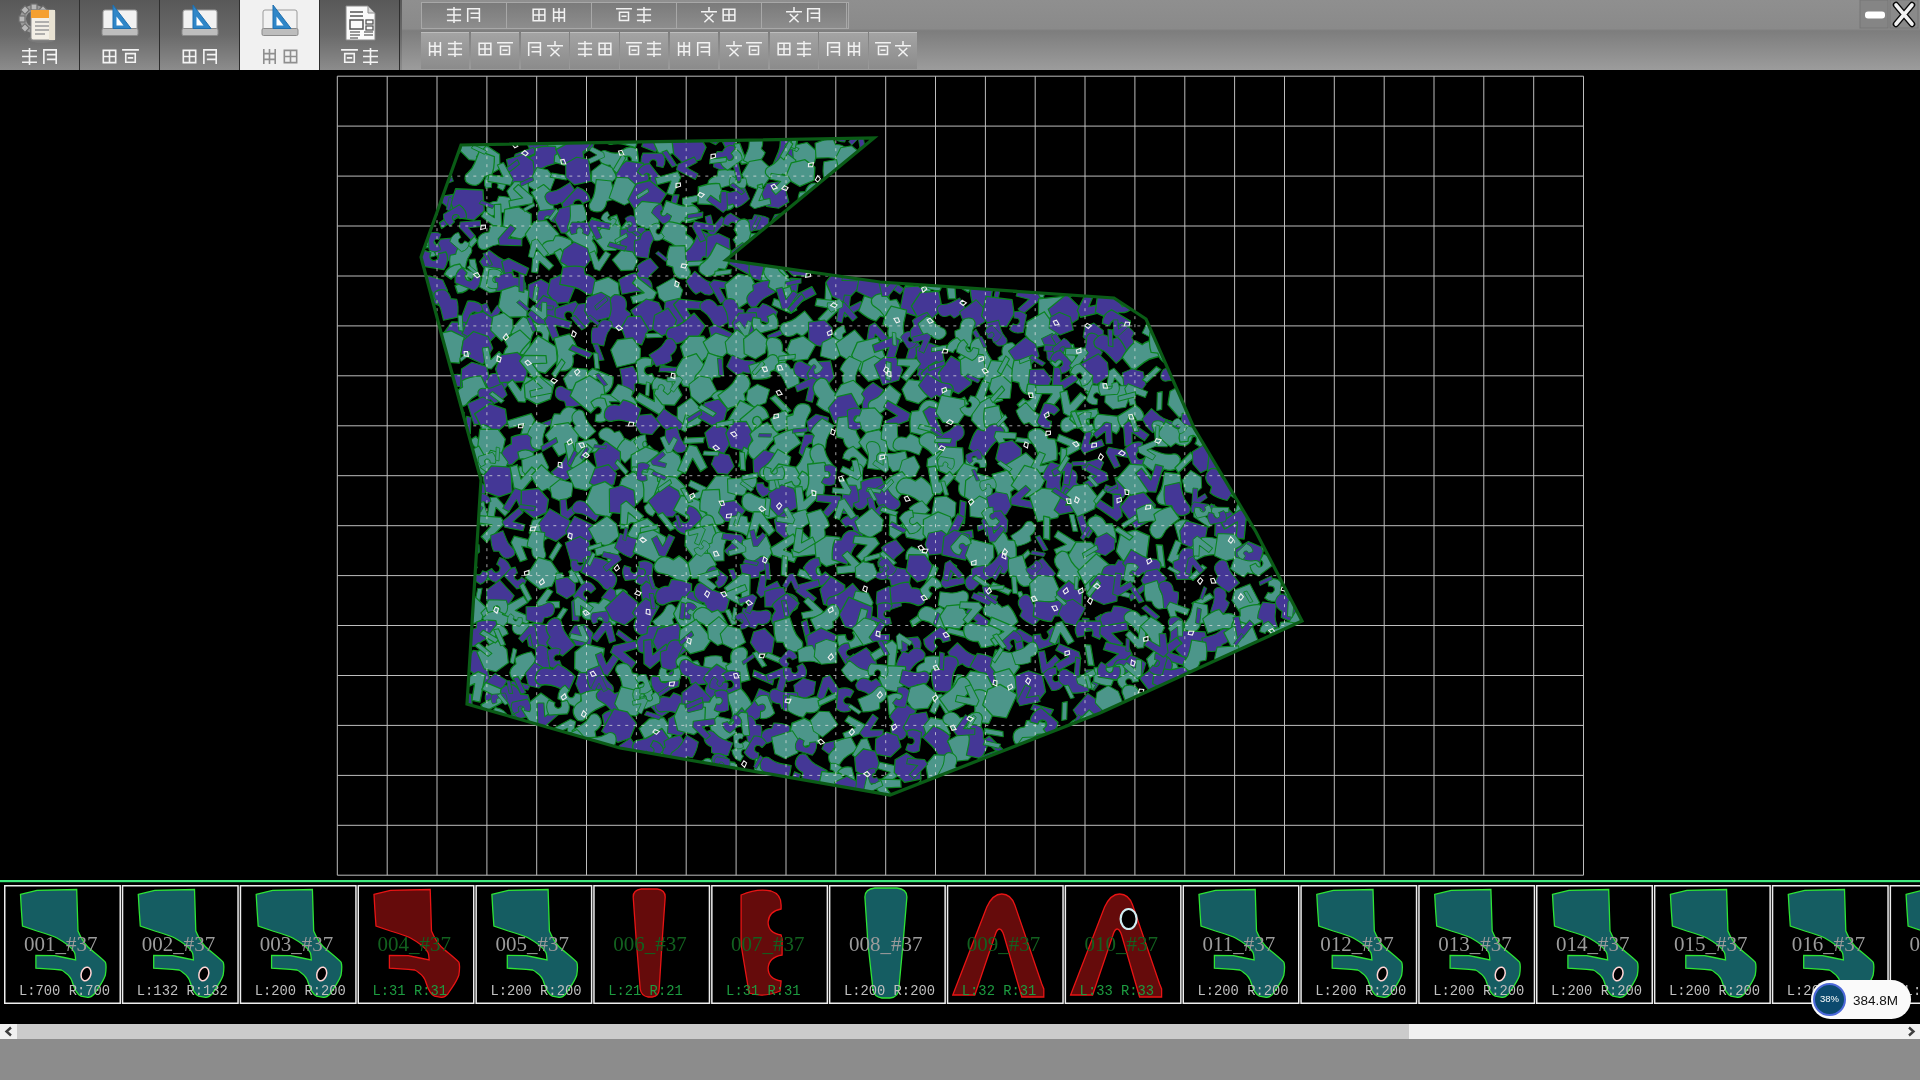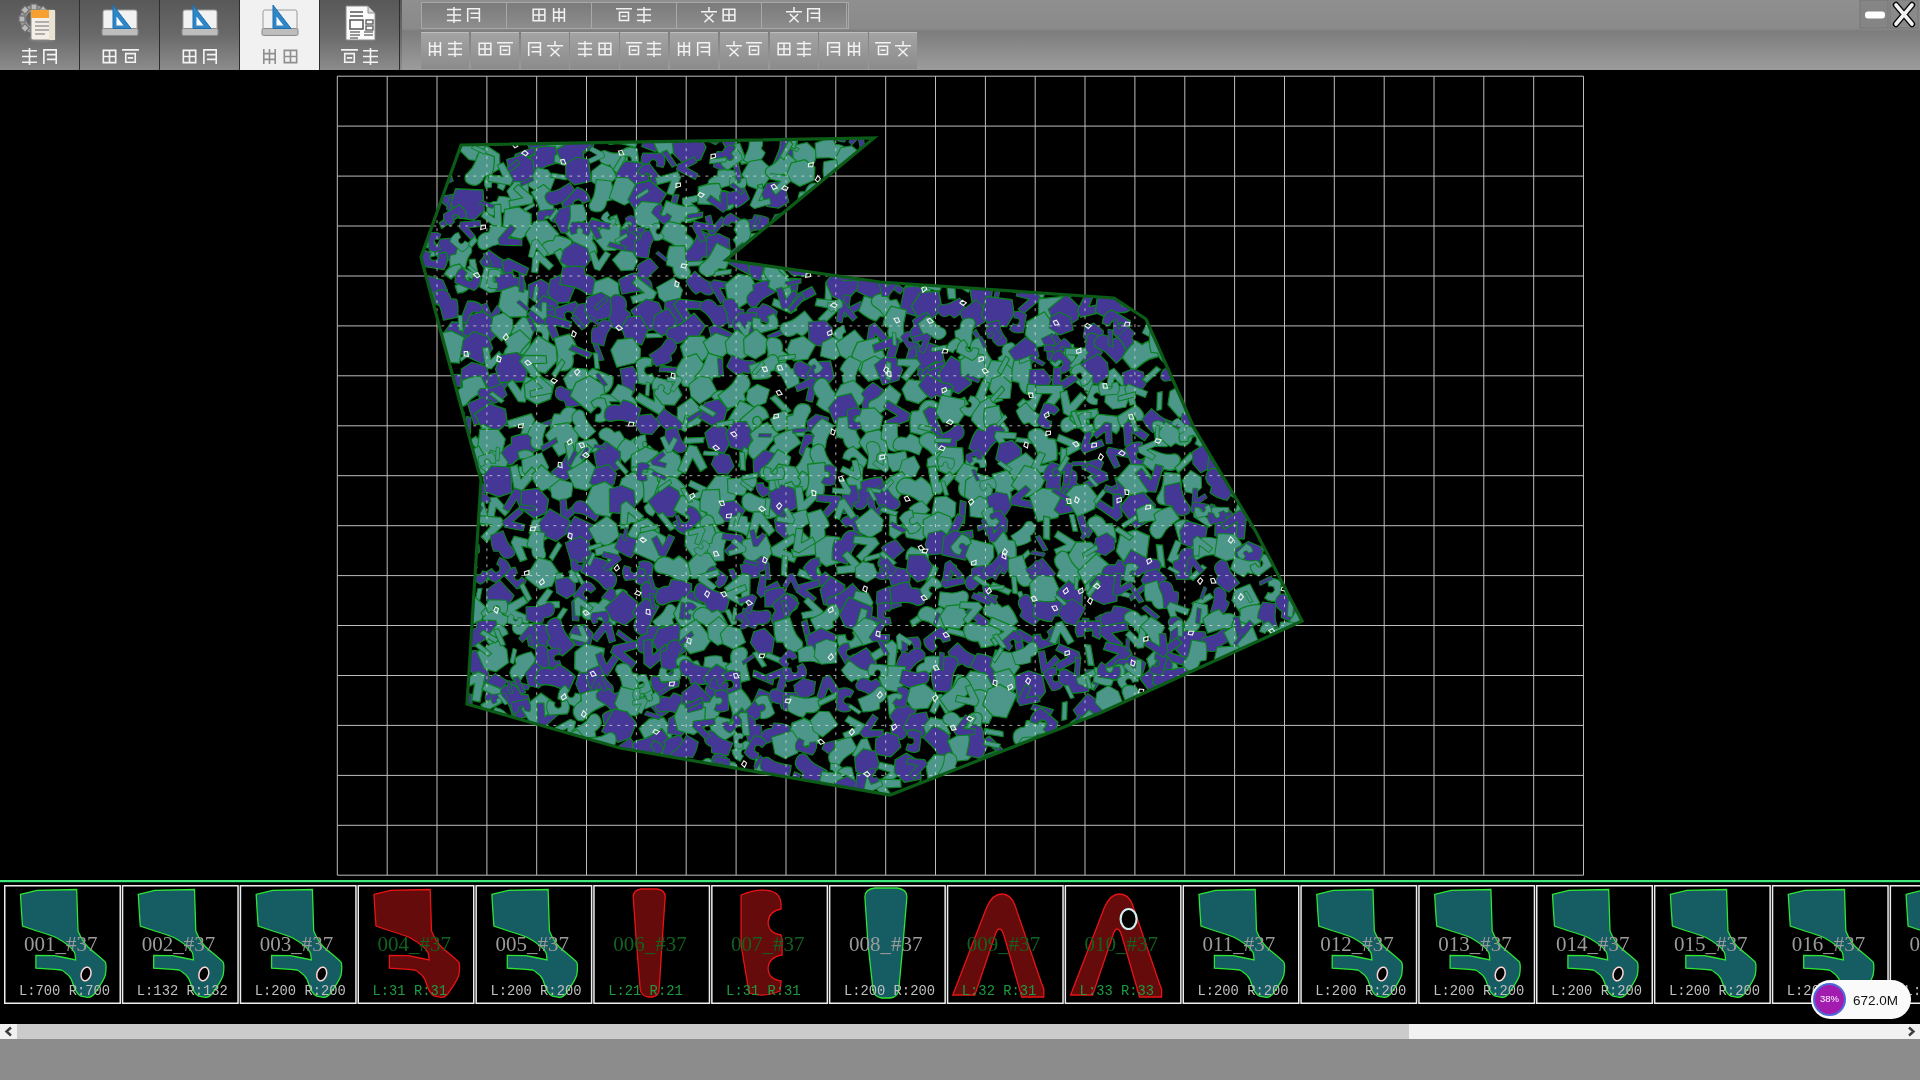--- a/index.html
+++ b/index.html
@@ -1672,13 +1672,13 @@
 <div style="position:absolute;left:17px;top:0;width:1392px;height:15px;background:#cbcbcb"></div>
 <svg style="position:absolute;left:3px;top:2px" width="12" height="11" viewBox="0 0 12 11">
       <path d="M8 1.5 L3.5 5.5 L8 9.5" fill="none" stroke="#3e3e3e" stroke-width="2.4"></path>
     </svg>
 <svg style="position:absolute;right:3px;top:2px" width="12" height="11" viewBox="0 0 12 11">
       <path d="M4 1.5 L8.5 5.5 L4 9.5" fill="none" stroke="#3e3e3e" stroke-width="2.4"></path>
     </svg>
 </div>
 <div style="position:absolute;left:0;top:1039px;width:1920px;height:41px;background:#8c8c8c"></div>
 <div style="position:absolute;left:1811px;top:980px;width:100px;height:39px;background:#fafafa;border-radius:20px"></div>
-<div style="position:absolute;left:1813px;top:983px;width:33px;height:33px;border-radius:50%;background:#a21caf;border:2.5px solid #4d69da;box-sizing:border-box;color:#fff;font-size:9.5px;line-height:28px;text-align:center;font-family:'Liberation Sans'">38%</div>
-<div style="position:absolute;left:1853px;top:993px;color:#111;font-size:13.5px;font-family:'Liberation Sans'">672.0M</div>
+<div style="position:absolute;left:1813px;top:983px;width:33px;height:33px;border-radius:50%;background:#0c4a6e;border:2.5px solid #4d69da;box-sizing:border-box;color:#fff;font-size:9.5px;line-height:28px;text-align:center;font-family:'Liberation Sans'">38%</div>
+<div style="position:absolute;left:1853px;top:993px;color:#111;font-size:13.5px;font-family:'Liberation Sans'">384.8M</div>
 </body></html>

